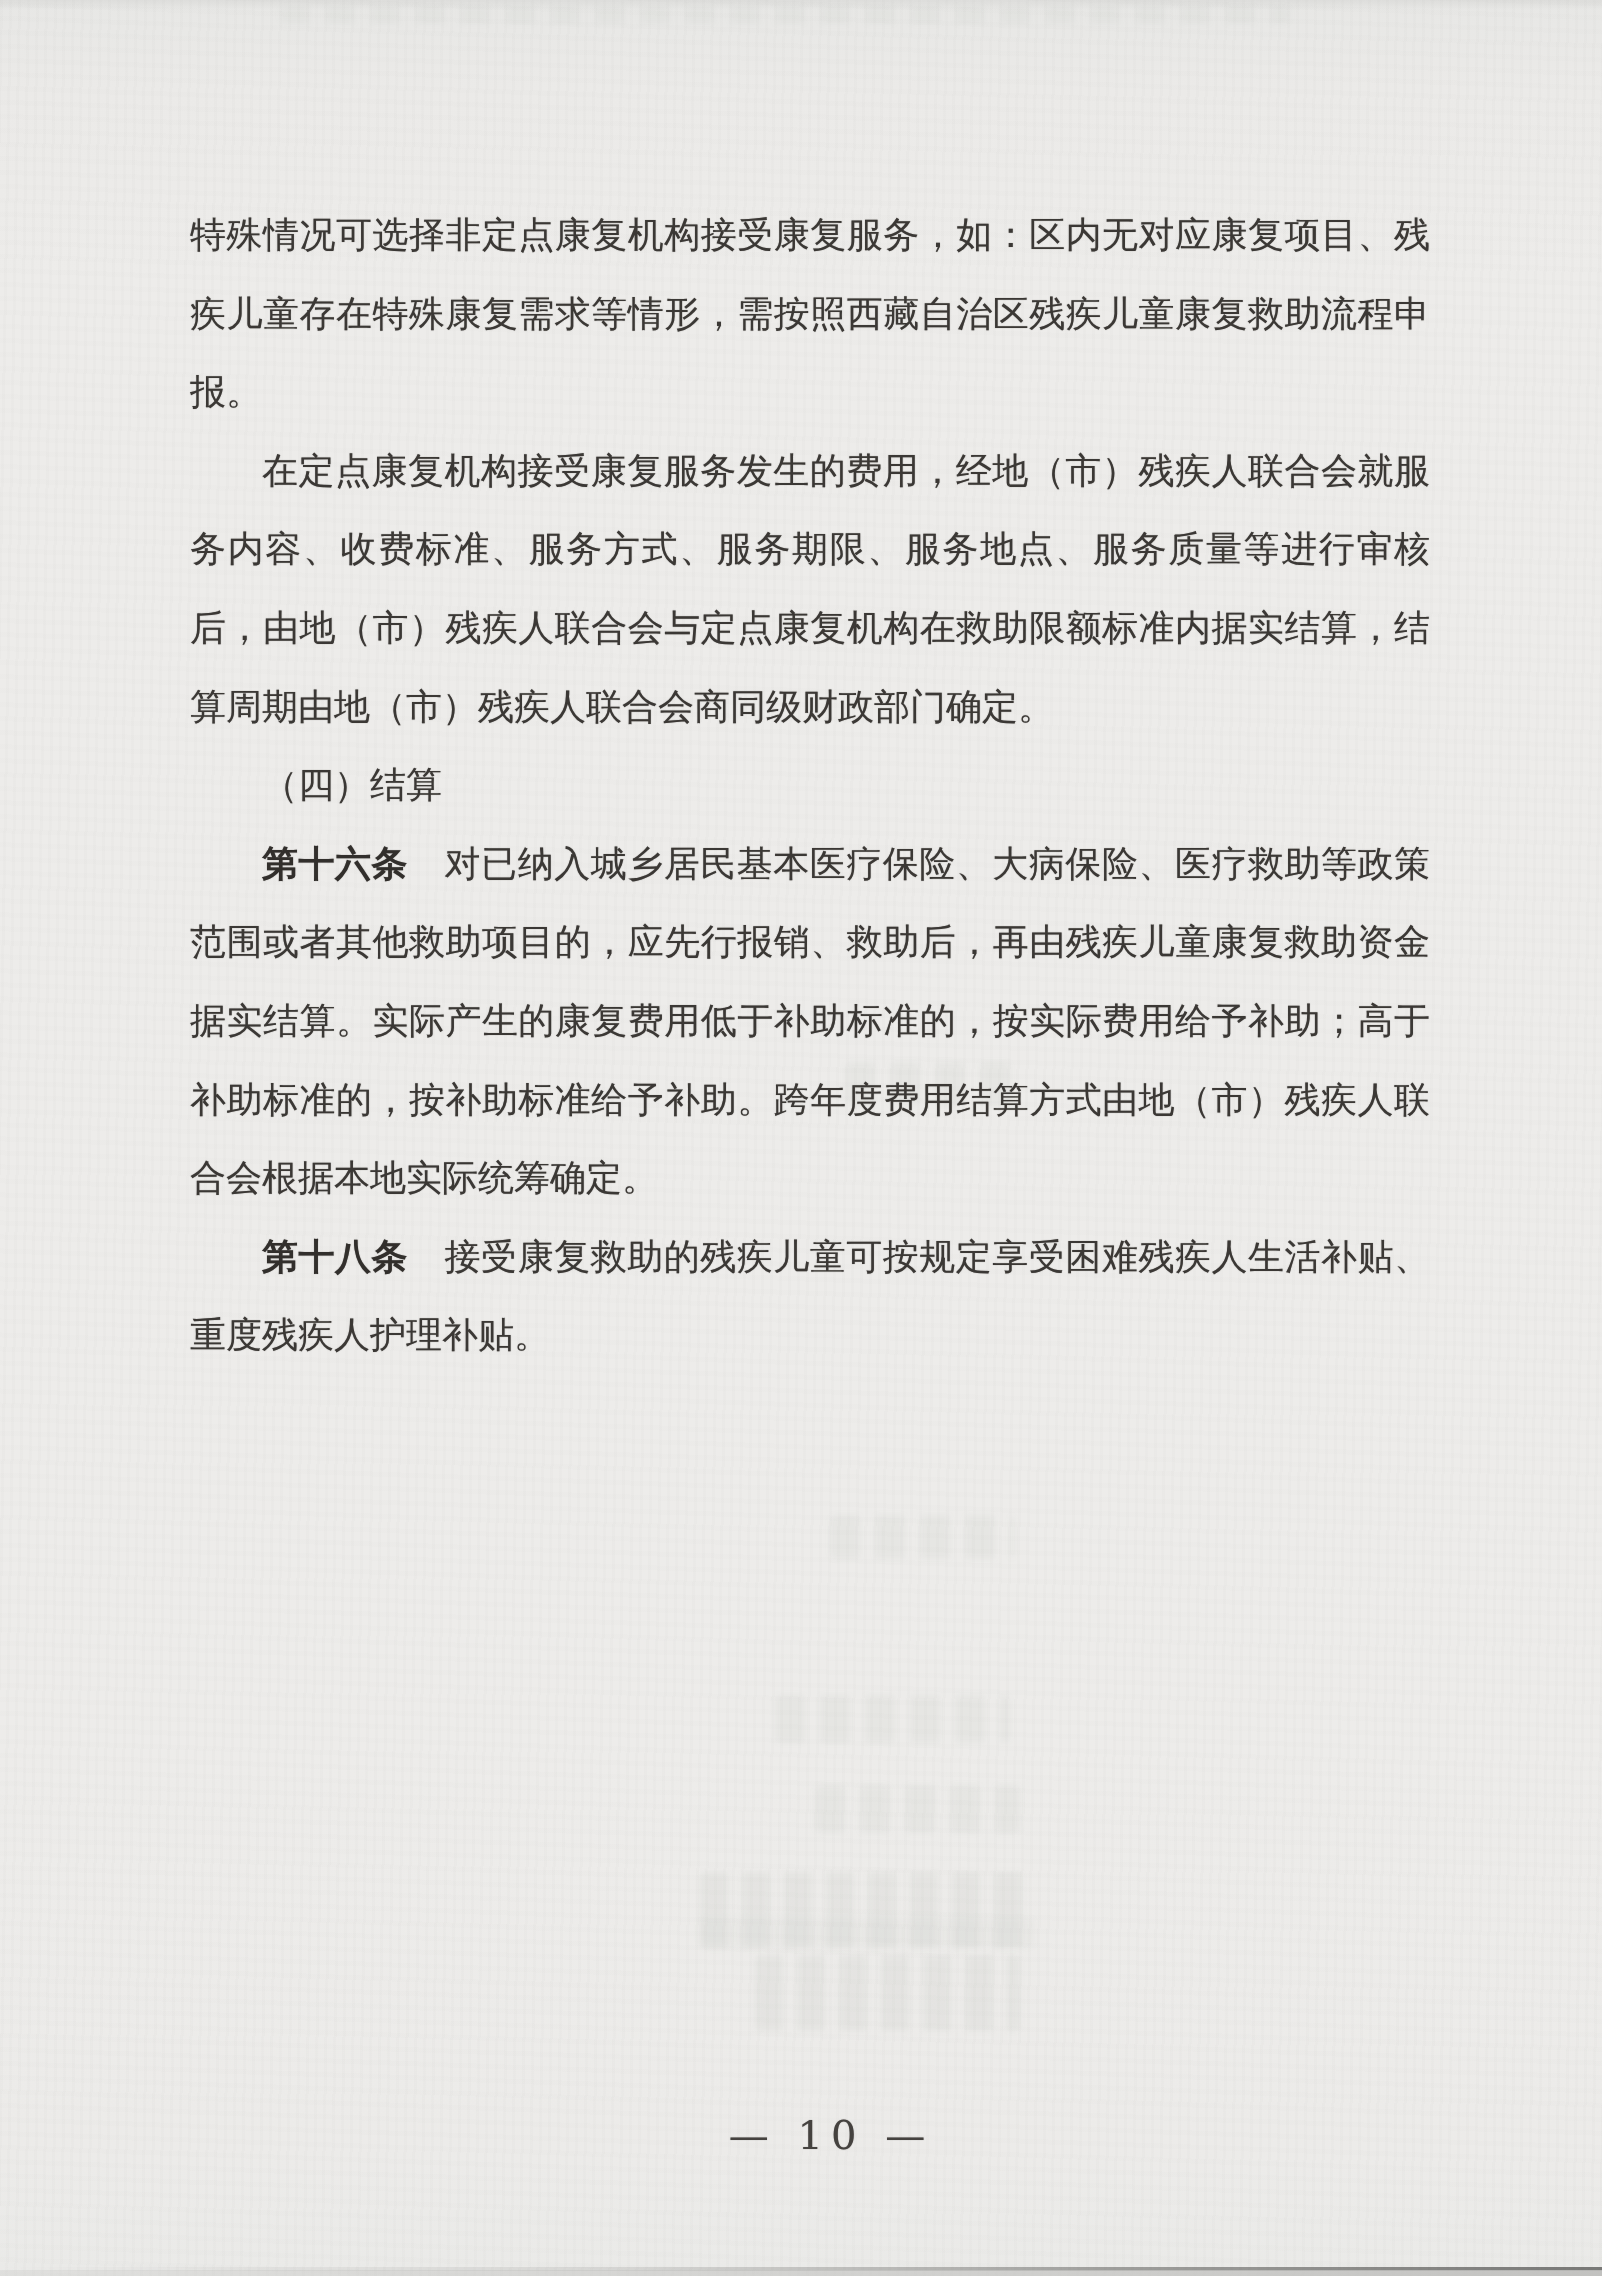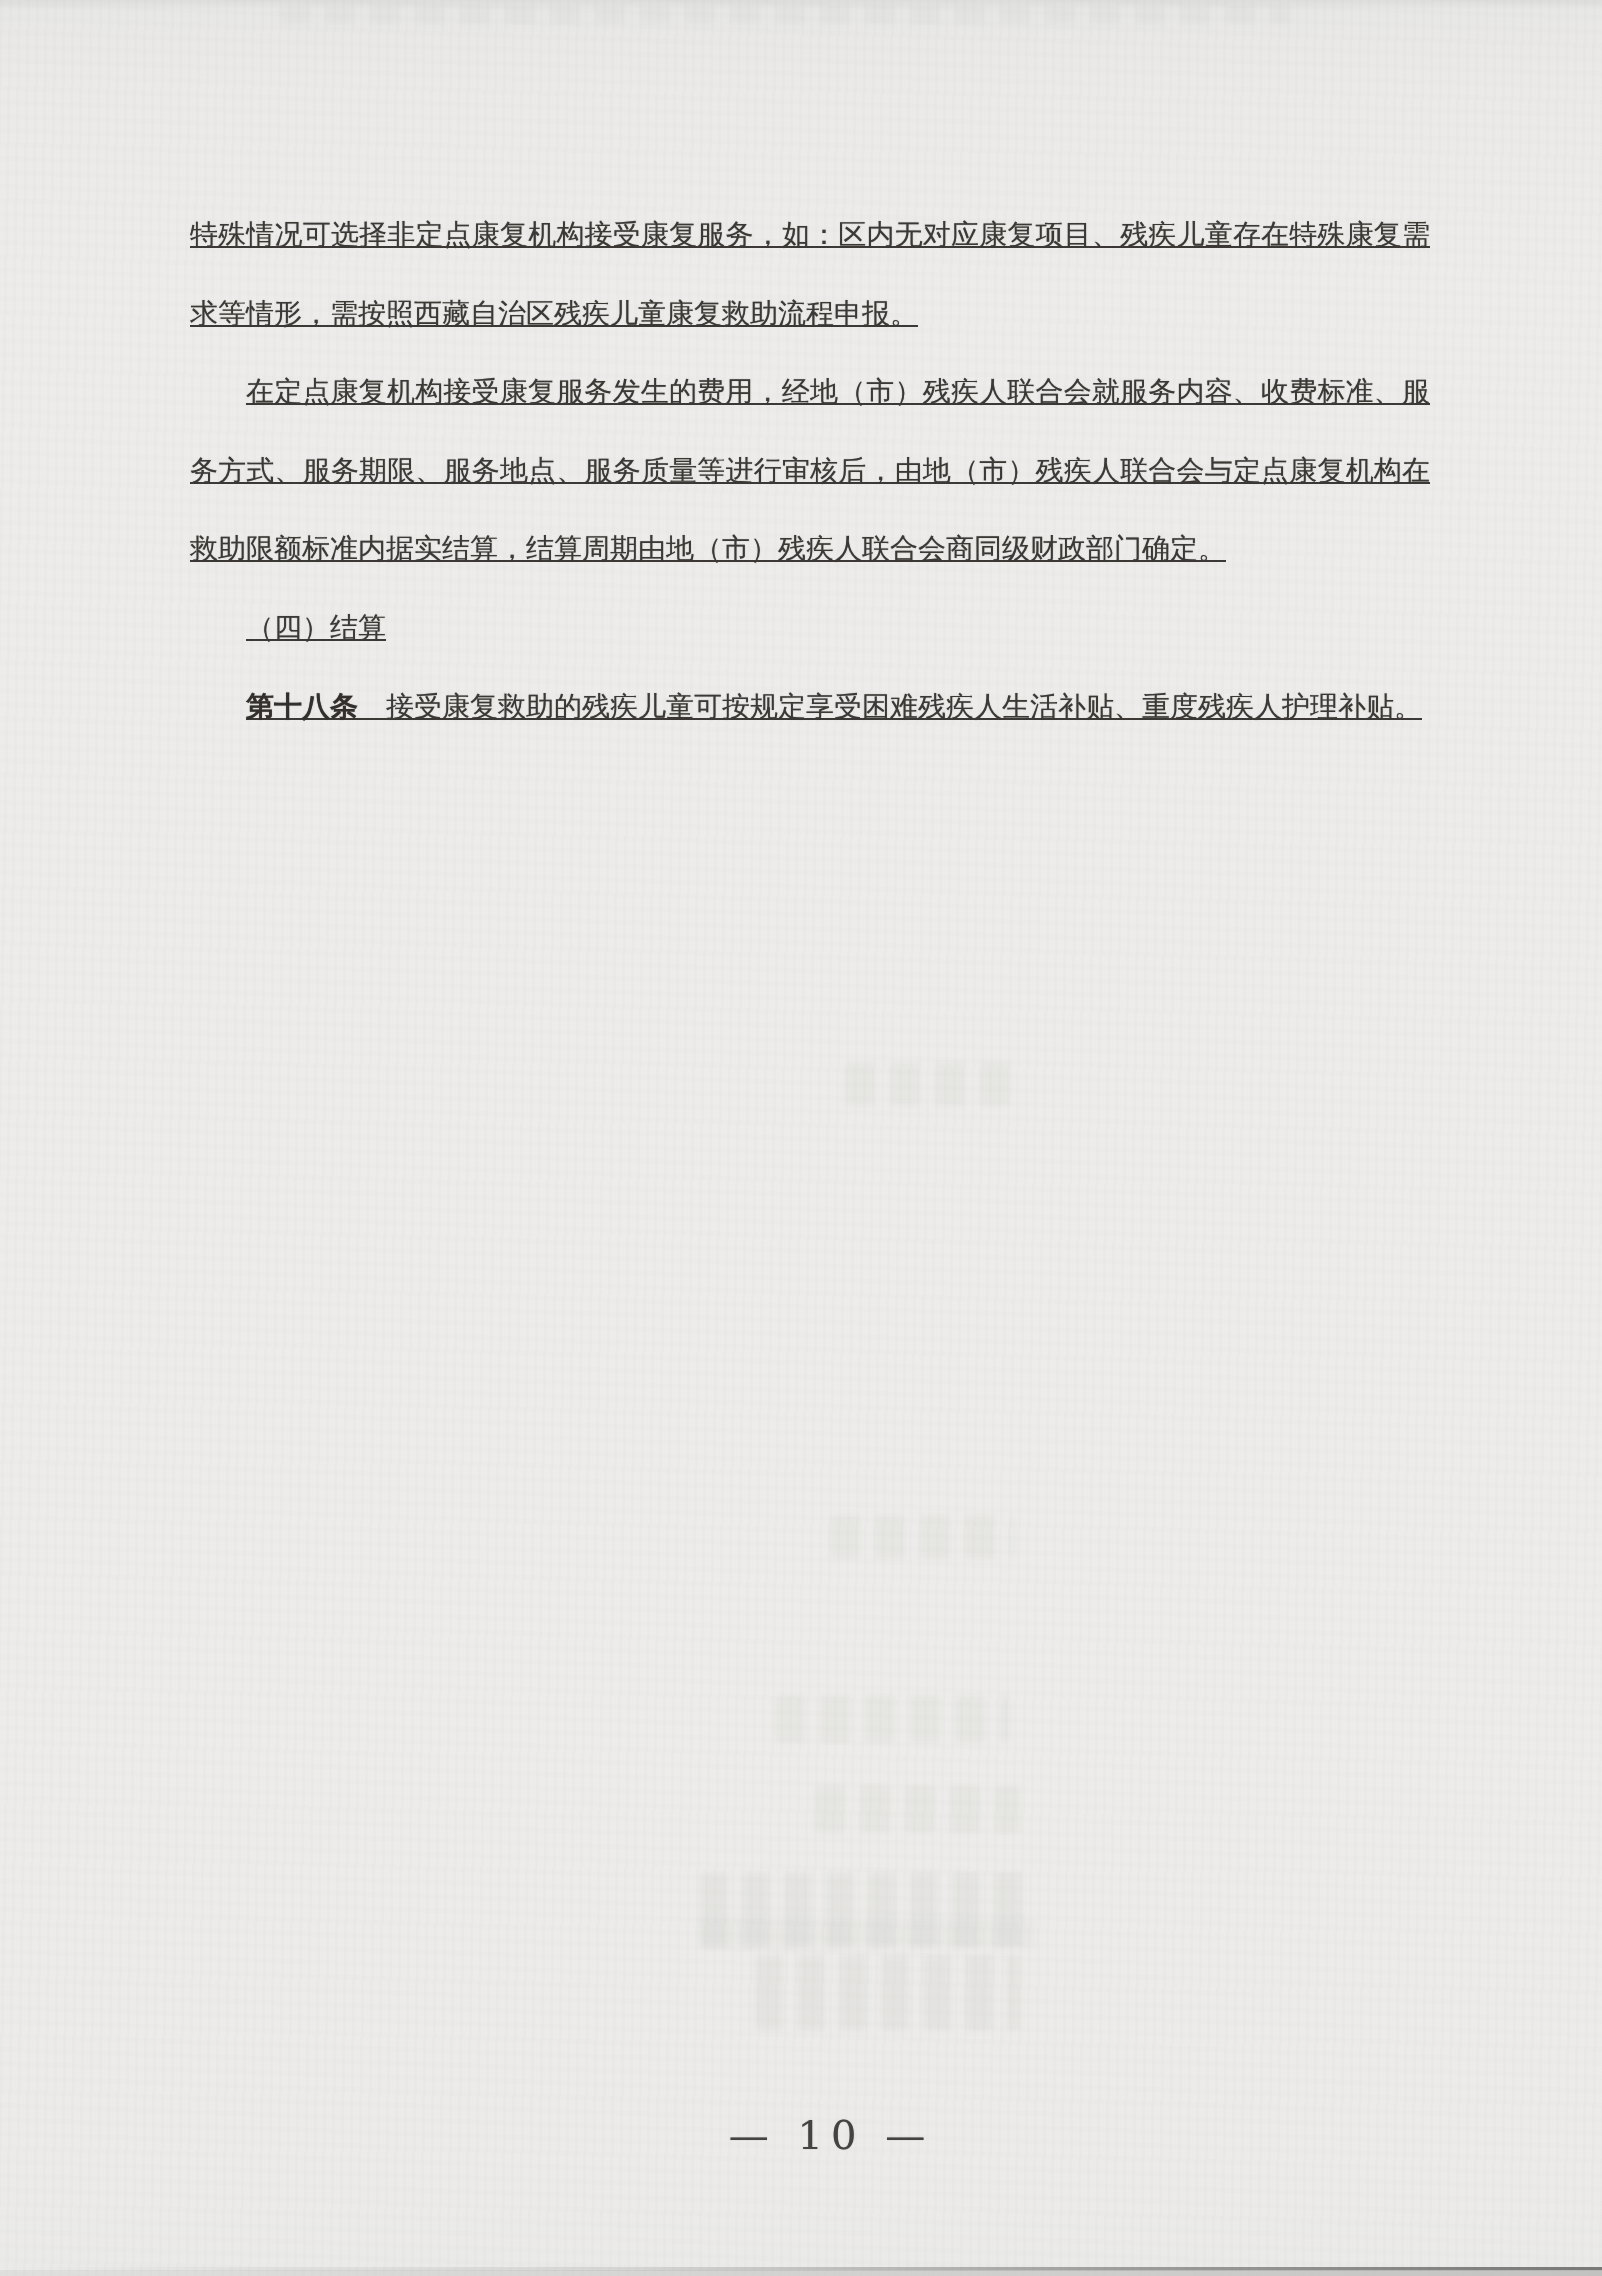--- a/index.html
+++ b/index.html
@@ -14,24 +14,23 @@
   }
   
   .page::before{
     content:"";position:absolute;inset:0;pointer-events:none;
     background:
       repeating-linear-gradient(91deg, rgba(120,120,116,.022) 0 3px, rgba(0,0,0,0) 3px 9px),
       repeating-linear-gradient(2deg, rgba(140,140,136,.015) 0 5px, rgba(0,0,0,0) 5px 14px);
   }
   .text-block{
     position:absolute;left:190px;top:196px;width:1240px;
-    font-size:28px;line-height:78.6px;color:#3b3835;
+    font-size:36px;line-height:78.6px;color:#3b3835;
     text-align:justify;word-break:break-all;overflow-wrap:anywhere;
     text-shadow:0 0 1px rgba(59,56,53,.55);
-    text-decoration:underline;
   }
   .text-block p{margin:0;text-indent:2em;}
   .text-block p.noindent{text-indent:0;}
   .term{
     font-weight:700;color:#322f2c;
     font-family:"DejaVu Sans","Liberation Sans",sans-serif;
     text-shadow:0 0 1px rgba(50,47,44,.6);
   }
   .page-number{
     position:absolute;left:30px;top:2112px;width:1602px;
@@ -81,20 +80,21 @@
   <div class="ghost g2"></div>
   <div class="ghost g3"></div>
   <div class="ghost g4"></div>
   <div class="ghost g5"></div>
   <div class="ghost g6"></div>
 
   <div class="text-block">
       <p class="noindent">特殊情况可选择非定点康复机构接受康复服务，如：区内无对应康复项目、残疾儿童存在特殊康复需求等情形，需按照西藏自治区残疾儿童康复救助流程申报。</p>
       <p>在定点康复机构接受康复服务发生的费用，经地（市）残疾人联合会就服务内容、收费标准、服务方式、服务期限、服务地点、服务质量等进行审核后，由地（市）残疾人联合会与定点康复机构在救助限额标准内据实结算，结算周期由地（市）残疾人联合会商同级财政部门确定。</p>
       <p>（四）结算</p>
+      <p><b class="term">第十六条</b>　对已纳入城乡居民基本医疗保险、大病保险、医疗救助等政策范围或者其他救助项目的，应先行报销、救助后，再由残疾儿童康复救助资金据实结算。实际产生的康复费用低于补助标准的，按实际费用给予补助；高于补助标准的，按补助标准给予补助。跨年度费用结算方式由地（市）残疾人联合会根据本地实际统筹确定。</p>
       <p><b class="term">第十八条</b>　接受康复救助的残疾儿童可按规定享受困难残疾人生活补贴、重度残疾人护理补贴。</p>
     </div>
 
   <div class="page-number">— 10 —</div>
 
   <div class="edge-line"></div>
   <div class="edge-below"></div>
 </div>
 
 </body></html>

